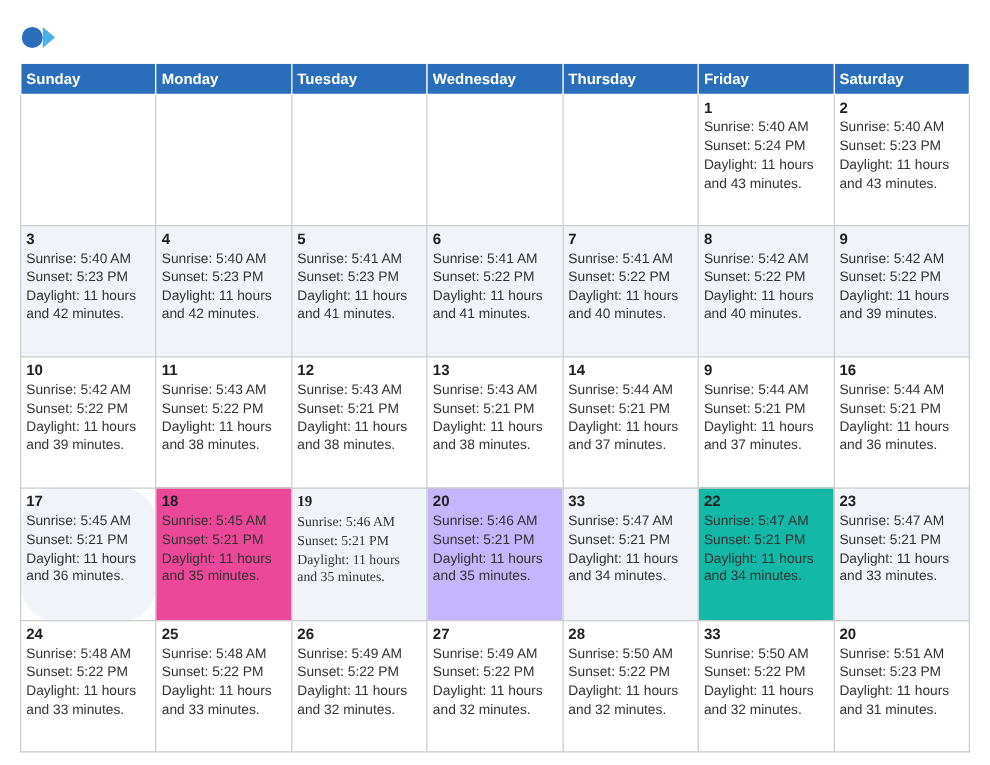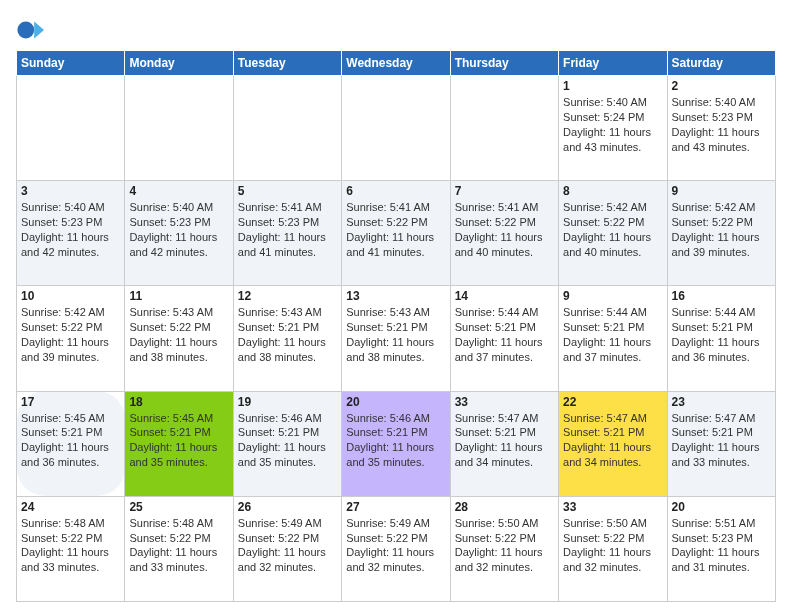--- a/index.html
+++ b/index.html
@@ -257,49 +257,49 @@
           </td>
         </tr>
         <tr>
           <td style="background: rgb(240, 244, 248); border-radius: 28px;">
             <span class="day-num">17</span>
             <div class="day-detail" style="white-space: pre-line;">Sunrise: 5:45 AM
 Sunset: 5:21 PM
 Daylight: 11 hours
 and 36 minutes.</div>
           </td>
-          <td style="background: #84cc16;">
+          <td style="background: #ec4899;">
             <span class="day-num">18</span>
             <div class="day-detail" style="white-space: pre-line;">Sunrise: 5:45 AM
 Sunset: 5:21 PM
 Daylight: 11 hours
 and 35 minutes.</div>
           </td>
-          <td style="background: rgb(240, 244, 248);">
+          <td style="background: rgb(240, 244, 248); font-family: Liberation Serif, serif;">
             <span class="day-num">19</span>
             <div class="day-detail" style="white-space: pre-line;">Sunrise: 5:46 AM
 Sunset: 5:21 PM
 Daylight: 11 hours
 and 35 minutes.</div>
           </td>
           <td style="background: #c4b5fd;">
             <span class="day-num">20</span>
             <div class="day-detail" style="white-space: pre-line;">Sunrise: 5:46 AM
 Sunset: 5:21 PM
 Daylight: 11 hours
 and 35 minutes.</div>
           </td>
           <td style="background: rgb(240, 244, 248);">
             <span class="day-num">33</span>
             <div class="day-detail" style="white-space: pre-line;">Sunrise: 5:47 AM
 Sunset: 5:21 PM
 Daylight: 11 hours
 and 34 minutes.</div>
           </td>
-          <td style="background: #fde047;">
+          <td style="background: #14b8a6;">
             <span class="day-num">22</span>
             <div class="day-detail" style="white-space: pre-line;">Sunrise: 5:47 AM
 Sunset: 5:21 PM
 Daylight: 11 hours
 and 34 minutes.</div>
           </td>
           <td style="background: rgb(240, 244, 248);">
             <span class="day-num">23</span>
             <div class="day-detail" style="white-space: pre-line;">Sunrise: 5:47 AM
 Sunset: 5:21 PM

